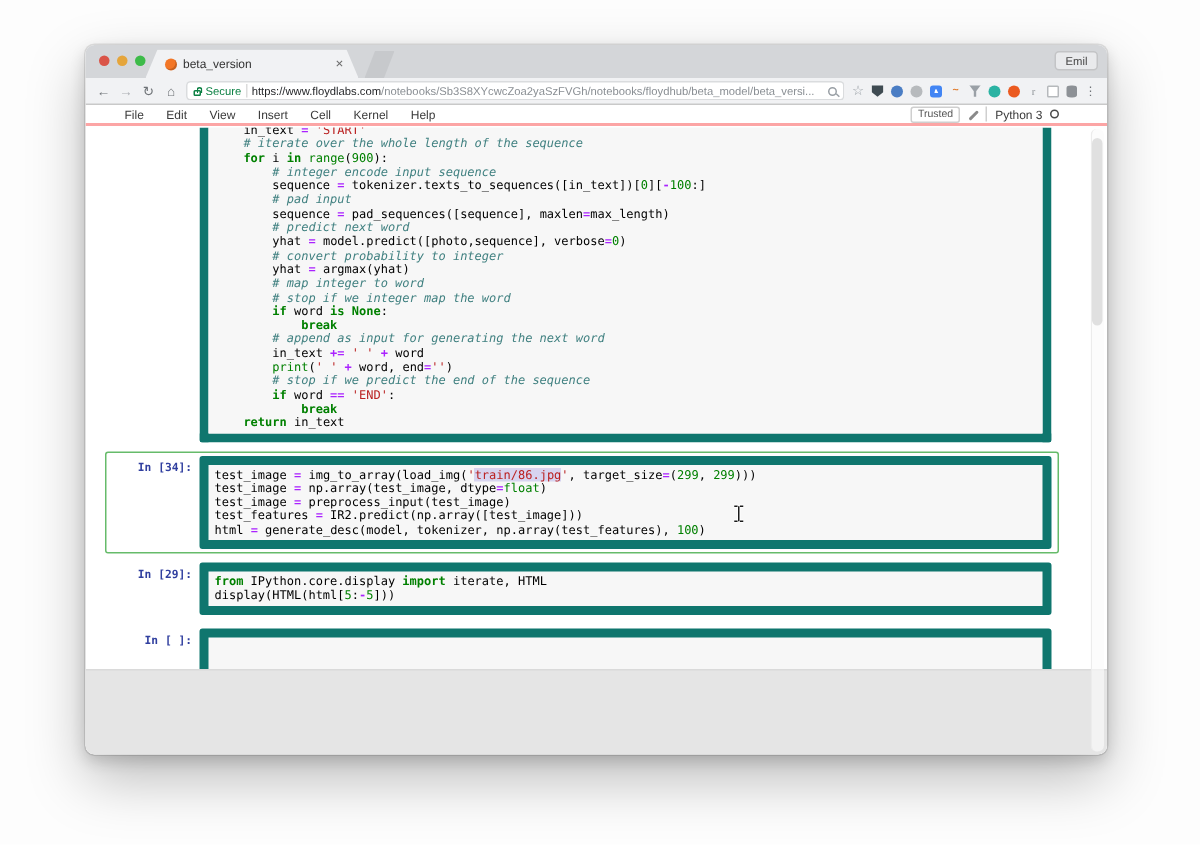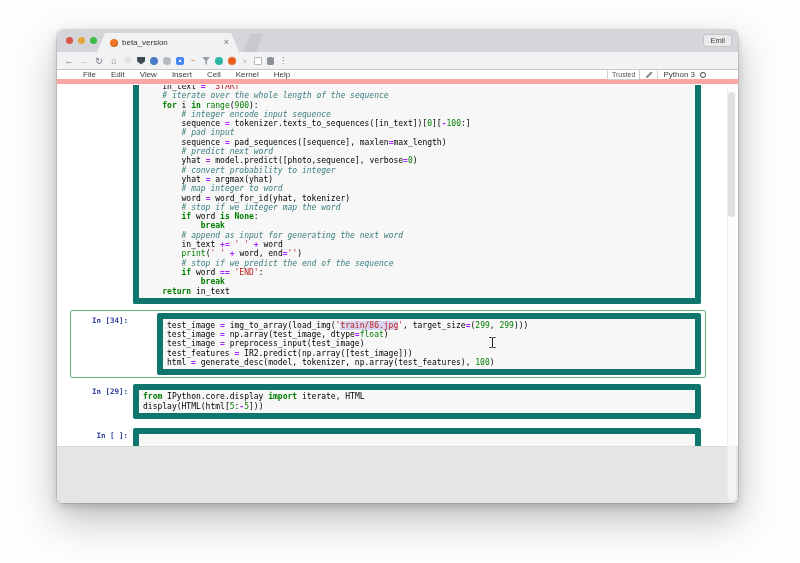--- a/index.html
+++ b/index.html
@@ -58,39 +58,39 @@
   .ext.tilde { color:#e07a29; font-weight:bold; }
   .ext.funnel { background:#9aa0a6; clip-path:polygon(0 0,100% 0,60% 55%,60% 100%,40% 100%,40% 55%); }
   .ext.teal { background:#2bb3a3; border-radius:50%; }
   .ext.orangec { background:#eb5a20; border-radius:50%; }
   .ext.rletter { color:#8b8f93; font-family:"Liberation Serif",serif; }
   .ext.page { background:#fff; border:1px solid #b6b9bc; border-radius:1px; }
   .ext.db { position:relative; width:7px; height:8px; background:#8d9196; border-radius:3px/1.6px; }
   .overflow { color:#6f7377; font-size:8px; line-height:8px; letter-spacing:0; }
 
   
-  .jp-header { height:14px; background:#fff; border-bottom:5px solid #fca5a5; flex:none;
+  .jp-header { height:14px; background:#fff; border-bottom:2px solid #fca5a5; flex:none;
     display:flex; align-items:center; padding:0 32px 0 26px; font-size:8px; color:#3a3a3a; }
   .menus { display:flex; gap:15px; }
   .menu-item { cursor:default; }
   .jp-right { margin-left:auto; display:flex; align-items:center; gap:5px; }
   .trusted { border:1px solid #cfcfcf; border-radius:2px; padding:0 4px; font-size:7px;
     height:11px; line-height:9px; color:#555; background:#fff; }
   .pencil { width:7px; height:7px; position:relative; }
   .pencil::after { content:""; position:absolute; left:0; top:3px; width:8px; height:1.6px;
     background:#8a8a8a; transform:rotate(-45deg); border-radius:1px; }
   .vsep { width:1px; height:10px; background:#cfcfcf; }
   .kernel-name { font-size:8px; color:#3a3a3a; }
   .kernel-dot { width:6px; height:6px; border:1px solid #4a4a4a; border-radius:50%; }
 
   
   .nb-area { flex:1; position:relative; background:#fff; overflow:hidden; padding:0 32px 0 13px; }
   .cell { display:flex; align-items:flex-start; border:1px solid transparent; border-radius:2px;
     padding:2px 4px; margin-bottom:3px; }
-  .cell.selected { border-color:#66bb6a;gap:24px; }
+  .cell.selected { border-color:#66bb6a; }
   .prompt { width:58px; flex:none; text-align:right; padding:3px 5px 0 0; color:#303f9f;
     font:bold 7.5px/9.3px "DejaVu Sans Mono","Liberation Mono",monospace; white-space:nowrap; }
   .inputbox { flex:1; border:6px solid #0f766e; border-radius:2px; background:#f7f7f7;
     padding:2px 4px; overflow:hidden; min-width:0; }
   .codepre { font:8px/9.3px "DejaVu Sans Mono","Liberation Mono",monospace; color:#000; }
   .codeline { white-space:pre; }
   .cell.clipped { padding-top:0; margin-bottom:3px; }
   .cell.clipped .inputbox { border-top:none; border-radius:0 0 2px 2px; }
   .cell.clipped .codepre { margin-top:-5px; }
   .cell.empty .inputbox { min-height:34px; }
@@ -126,20 +126,27 @@
       </div>
       <div class="newtab"></div>
       <div class="profile">Emil</div>
     </div>
 
     <div class="toolbar">
       <span class="navicon">←</span>
       <span class="navicon dim">→</span>
       <span class="navicon">↻</span>
       <span class="navicon">⌂</span>
+      <div class="omnibox">
+        <span class="lock"></span>
+        <span class="secure">Secure</span>
+        <span class="obx-sep"></span>
+        <span class="url"><span class="host">https://www.floydlabs.com</span><span class="path">/notebooks/Sb3S8XYcwcZoa2yaSzFVGh/notebooks/floydhub/beta_model/beta_versi...</span></span>
+        <span class="zoomicon"></span>
+      </div>
       <span class="staricon">☆</span>
       <div class="extrow">
         <span class="ext shield"></span>
         <span class="ext bluec"></span>
         <span class="ext grayc"></span>
         <span class="ext translate"></span>
         <span class="ext tilde">~</span>
         <span class="ext funnel"></span>
         <span class="ext teal"></span>
         <span class="ext orangec"></span>
@@ -180,21 +187,20 @@
                 <div class="codeline"><span class="tk-k">    for</span><span class="tk-p"> i </span><span class="tk-k">in</span><span class="tk-p"> </span><span class="tk-b">range</span><span class="tk-p">(</span><span class="tk-n">900</span><span class="tk-p">):</span></div>
                 <div class="codeline"><span class="tk-c">        # integer encode input sequence</span></div>
                 <div class="codeline"><span class="tk-p">        sequence </span><span class="tk-o">=</span><span class="tk-p"> tokenizer.texts_to_sequences([in_text])[</span><span class="tk-n">0</span><span class="tk-p">][</span><span class="tk-o">-</span><span class="tk-n">100</span><span class="tk-p">:]</span></div>
                 <div class="codeline"><span class="tk-c">        # pad input</span></div>
                 <div class="codeline"><span class="tk-p">        sequence </span><span class="tk-o">=</span><span class="tk-p"> pad_sequences([sequence], maxlen</span><span class="tk-o">=</span><span class="tk-p">max_length)</span></div>
                 <div class="codeline"><span class="tk-c">        # predict next word</span></div>
                 <div class="codeline"><span class="tk-p">        yhat </span><span class="tk-o">=</span><span class="tk-p"> model.predict([photo,sequence], verbose</span><span class="tk-o">=</span><span class="tk-n">0</span><span class="tk-p">)</span></div>
                 <div class="codeline"><span class="tk-c">        # convert probability to integer</span></div>
                 <div class="codeline"><span class="tk-p">        yhat </span><span class="tk-o">=</span><span class="tk-p"> argmax(yhat)</span></div>
                 <div class="codeline"><span class="tk-c">        # map integer to word</span></div>
-                <div class="codeline"><span class="tk-p">        word </span><span class="tk-o">=</span><span class="tk-p"> word_for_id(yhat, tokenizer)</span></div>
                 <div class="codeline"><span class="tk-c">        # stop if we integer map the word</span></div>
                 <div class="codeline"><span class="tk-k">        if</span><span class="tk-p"> word </span><span class="tk-k">is</span><span class="tk-p"> </span><span class="tk-k">None</span><span class="tk-p">:</span></div>
                 <div class="codeline"><span class="tk-k">            break</span></div>
                 <div class="codeline"><span class="tk-c">        # append as input for generating the next word</span></div>
                 <div class="codeline"><span class="tk-p">        in_text </span><span class="tk-o">+=</span><span class="tk-p"> </span><span class="tk-s">' '</span><span class="tk-p"> </span><span class="tk-o">+</span><span class="tk-p"> word</span></div>
                 <div class="codeline"><span class="tk-p">        </span><span class="tk-b">print</span><span class="tk-p">(</span><span class="tk-s">' '</span><span class="tk-p"> </span><span class="tk-o">+</span><span class="tk-p"> word, end</span><span class="tk-o">=</span><span class="tk-s">''</span><span class="tk-p">)</span></div>
                 <div class="codeline"><span class="tk-c">        # stop if we predict the end of the sequence</span></div>
                 <div class="codeline"><span class="tk-k">        if</span><span class="tk-p"> word </span><span class="tk-o">==</span><span class="tk-p"> </span><span class="tk-s">'END'</span><span class="tk-p">:</span></div>
                 <div class="codeline"><span class="tk-k">            break</span></div>
                 <div class="codeline"><span class="tk-k">    return</span><span class="tk-p"> in_text</span></div>

